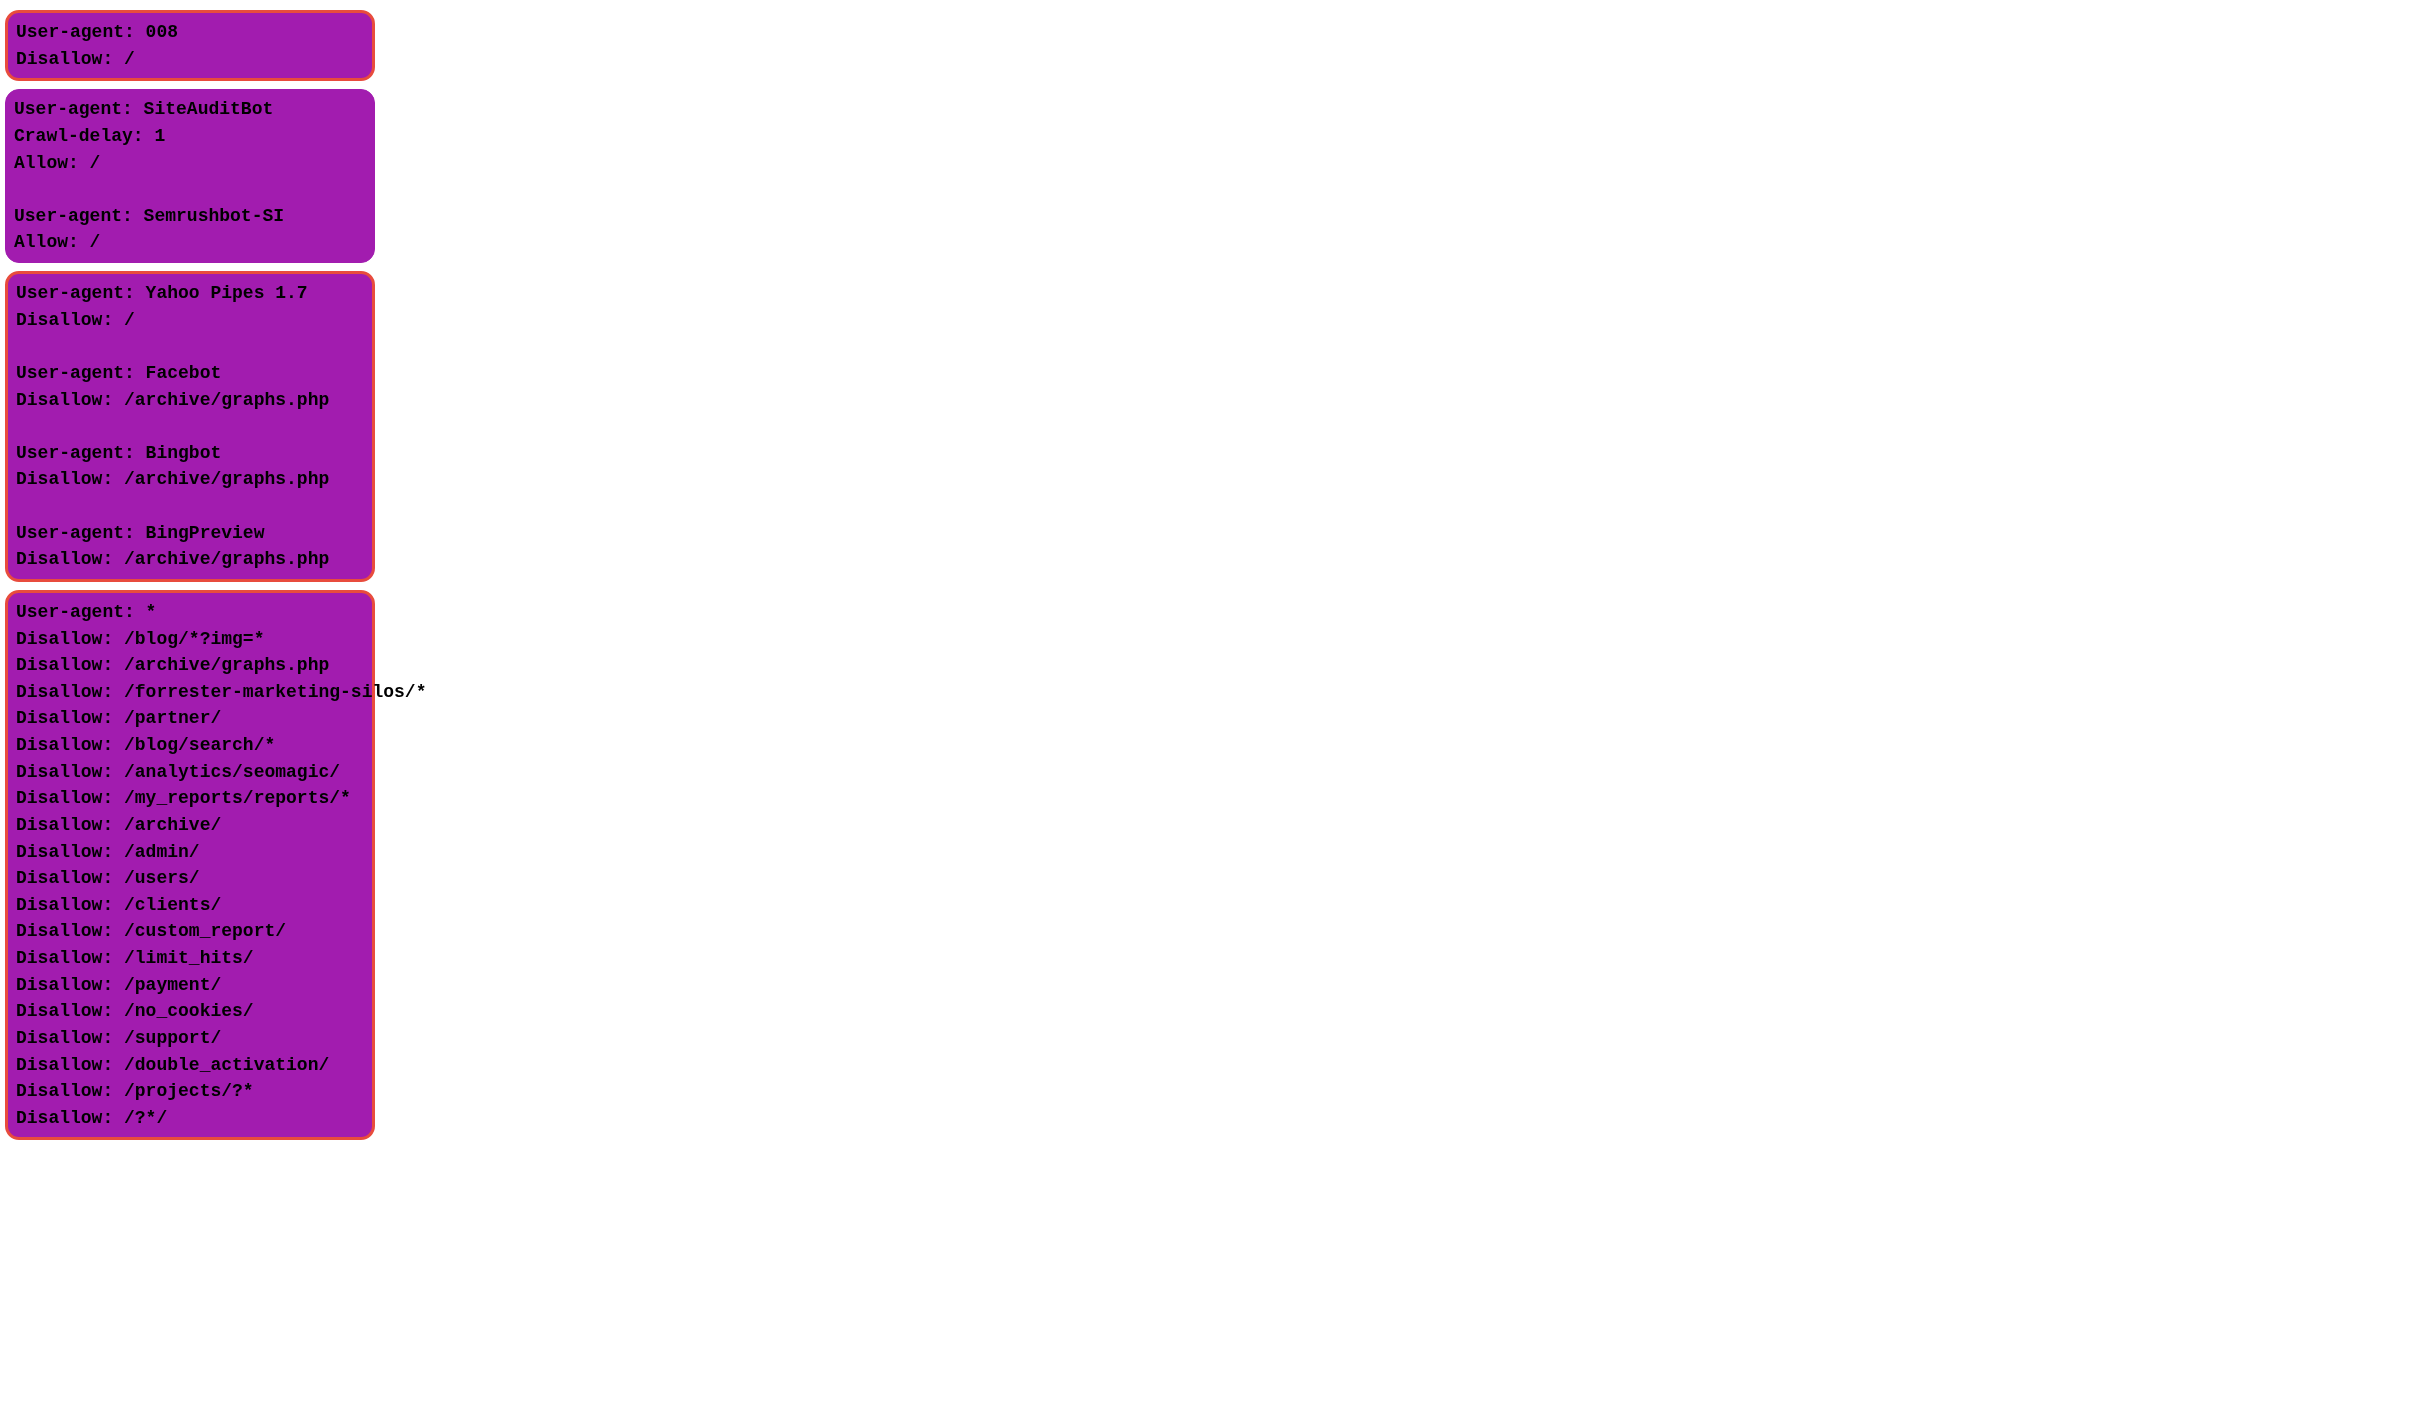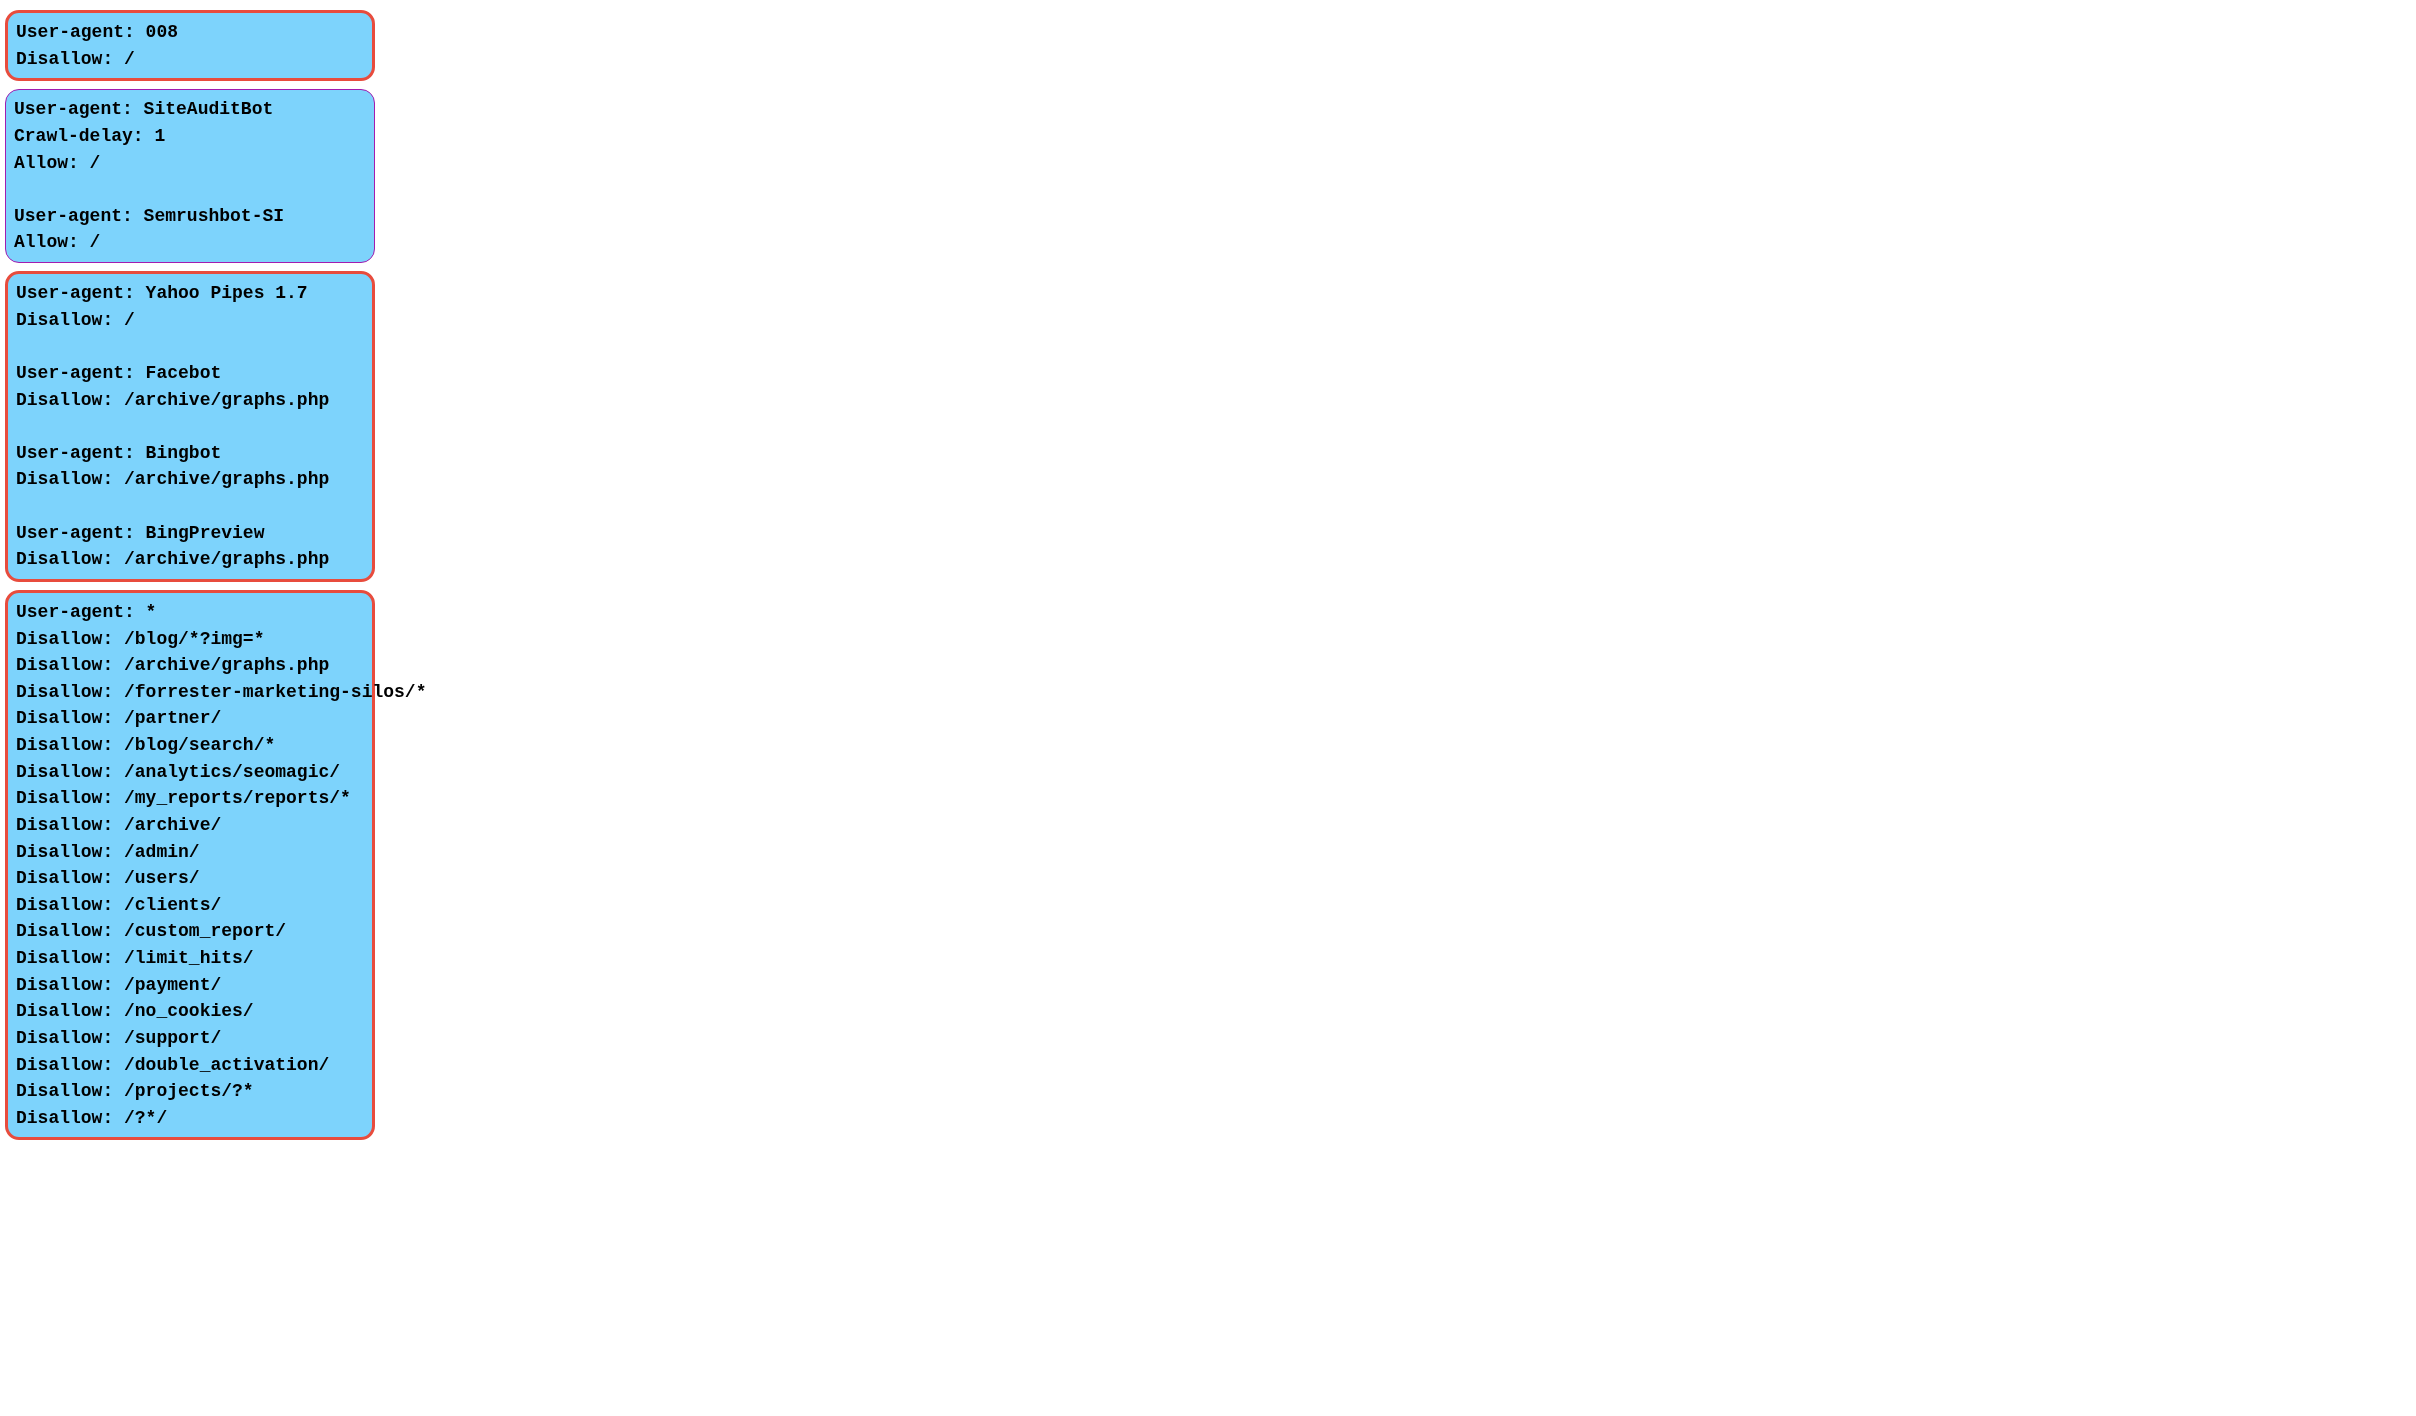--- a/index.html
+++ b/index.html
@@ -28,21 +28,21 @@
       padding-top: 38px;
     }
     .box {
       border-radius: 14px;
       padding: 6px 8px;
       font-family: "Courier New", Courier, monospace;
       font-size: 18px;
       font-weight: 600;
       line-height: 1.48;
       white-space: pre;
-      background: #7dd3fc;
+      background: #a21caf;
     }
     .box-red {
       border: 3px solid #e84c3d;
     }
     .box-green {
       border: 1px solid #a21caf;
     }
     .box-cutoff {
       margin-bottom: -60px;
     }

